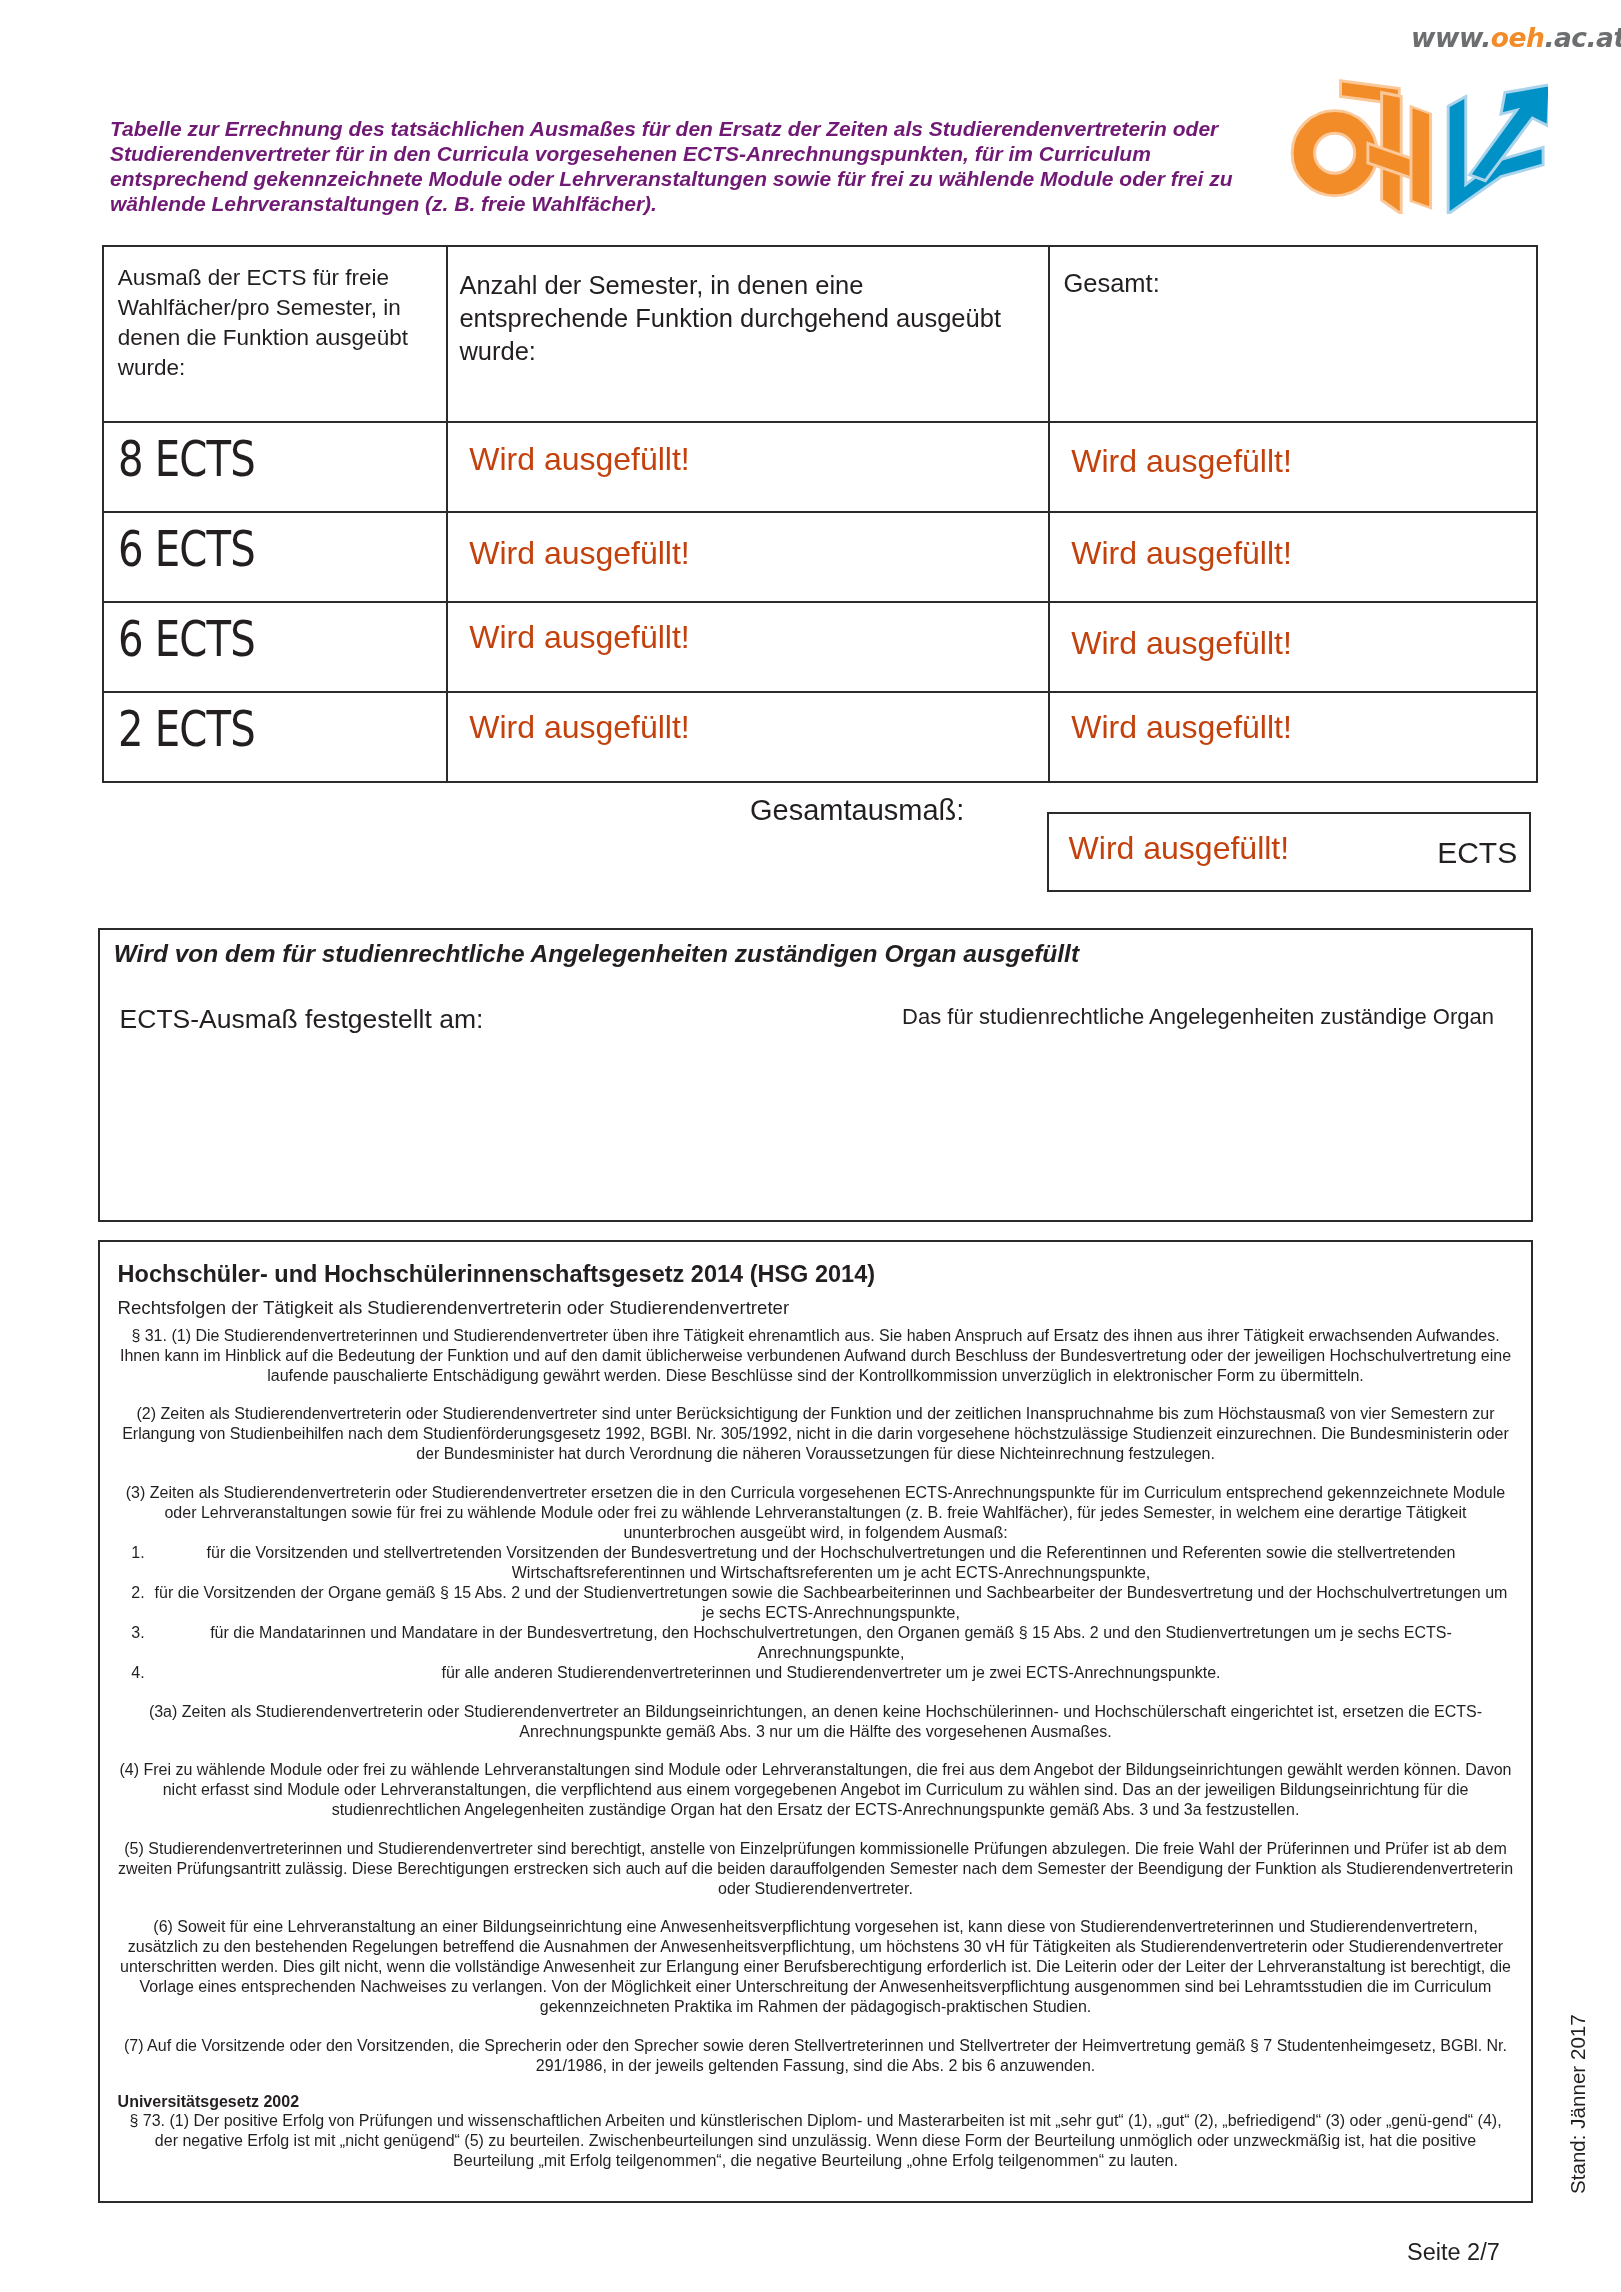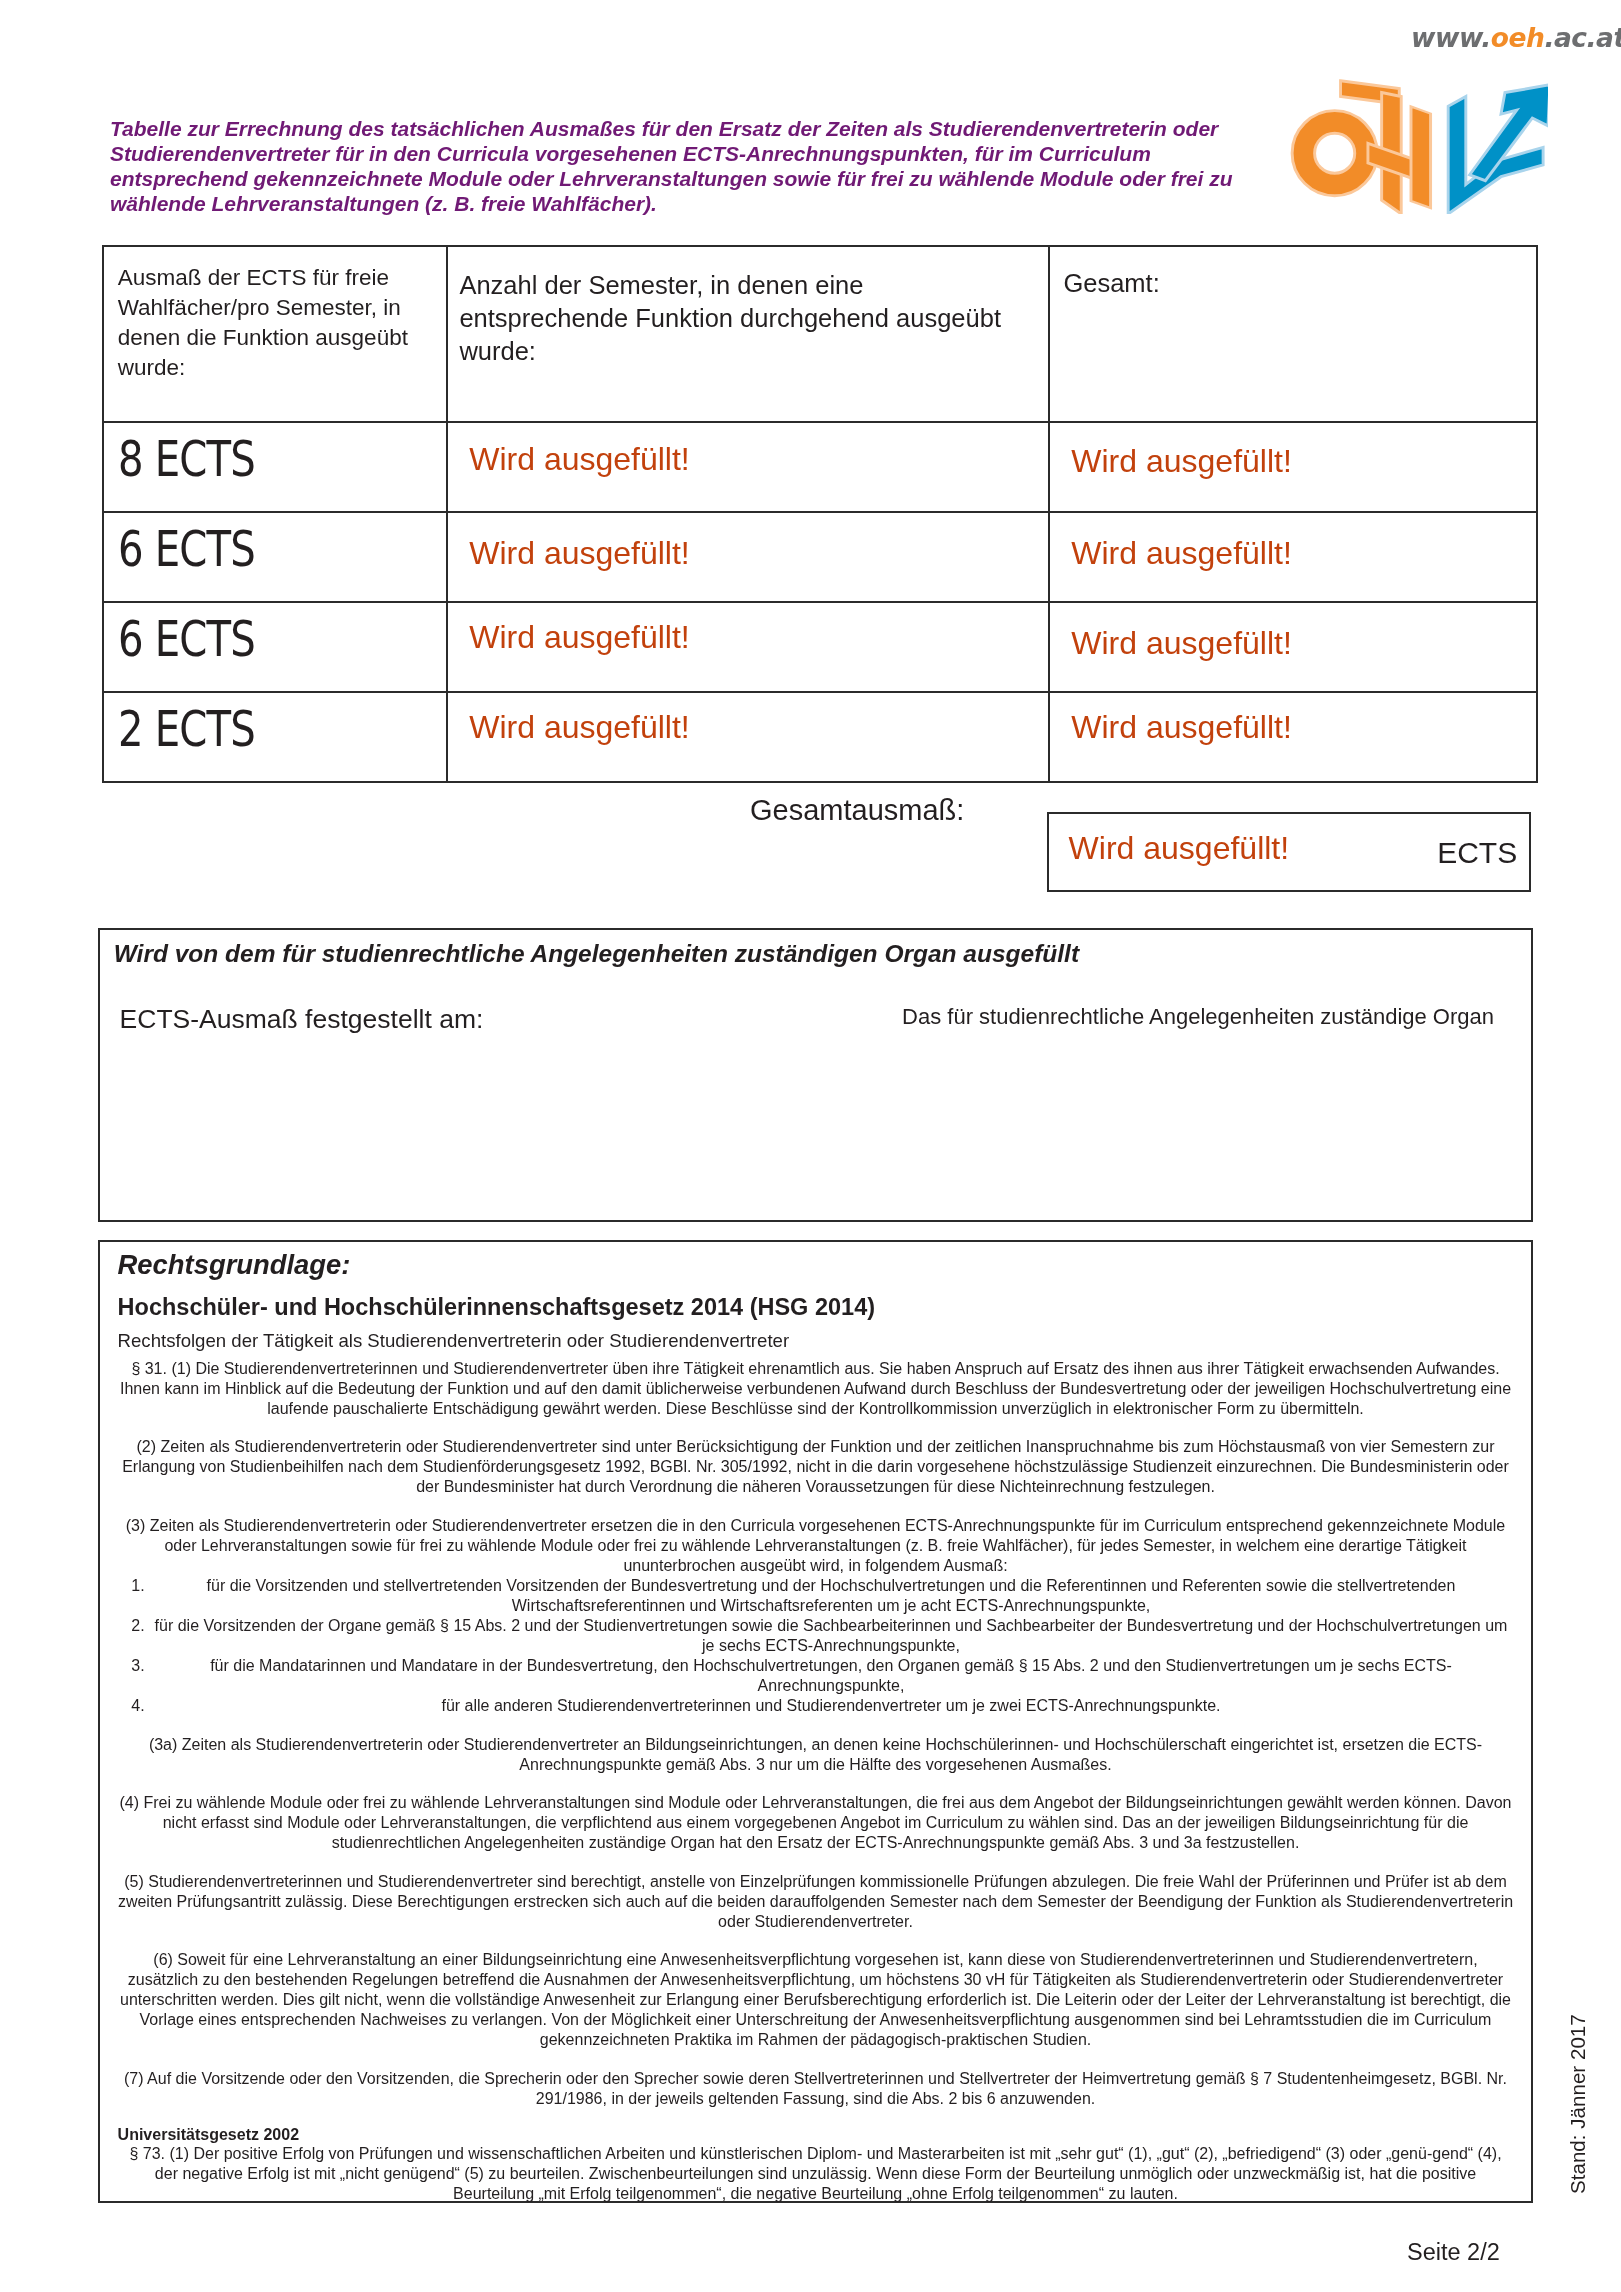--- a/index.html
+++ b/index.html
@@ -121,21 +121,20 @@
 
 <div class="organ-box">
   <div class="organ-title">Wird von dem für studienrechtliche Angelegenheiten zuständigen Organ ausgefüllt</div>
   <div class="organ-date">ECTS-Ausmaß festgestellt am:</div>
   <div class="organ-sign">Das für studienrechtliche Angelegenheiten zuständige Organ</div>
   <div class="organ-note">
   </div>
 </div>
 
 <div class="legal-box">
-  <div class="legal-heading">Rechtsgrundlage:</div>
   <div class="law-title">Hochschüler- und Hochschülerinnenschaftsgesetz 2014 (HSG 2014)</div>
   <div class="law-subtitle">Rechtsfolgen der Tätigkeit als Studierendenvertreterin oder Studierendenvertreter</div>
   <div class="para first">§ 31. (1) Die Studierendenvertreterinnen und Studierendenvertreter üben ihre Tätigkeit ehrenamtlich aus. Sie haben Anspruch auf Ersatz des ihnen aus ihrer Tätigkeit erwachsenden Aufwandes. Ihnen kann im Hinblick auf die Bedeutung der Funktion und auf den damit üblicherweise verbundenen Aufwand durch Beschluss der Bundesvertretung oder der jeweiligen Hochschulvertretung eine laufende pauschalierte Entschädigung gewährt werden. Diese Beschlüsse sind der Kontrollkommission unverzüglich in elektronischer Form zu übermitteln.</div>
   <div class="para gap">(2)  Zeiten als Studierendenvertreterin oder Studierendenvertreter sind unter Berücksichtigung der Funktion und der zeitlichen Inanspruchnahme bis zum Höchstausmaß von vier Semestern zur Erlangung von Studienbeihilfen nach dem Studienförderungsgesetz 1992, BGBl. Nr. 305/1992, nicht in die darin vorgesehene höchstzulässige Studienzeit einzurechnen. Die Bundesministerin oder der Bundesminister hat durch Verordnung die näheren Voraussetzungen für diese Nichteinrechnung festzulegen.</div>
   <div class="para gap">
     <div>(3)  Zeiten als Studierendenvertreterin oder Studierendenvertreter ersetzen die in den Curricula vorgesehenen ECTS-Anrechnungspunkte für im Curriculum entsprechend gekennzeichnete Module oder Lehrveranstaltungen sowie für frei zu wählende Module oder frei zu wählende Lehrveranstaltungen (z. B. freie Wahlfächer), für jedes Semester, in welchem eine derartige Tätigkeit ununterbrochen ausgeübt wird, in folgendem Ausmaß:</div>
     <ol>
       <li><span class="num">1.</span><span>für die Vorsitzenden und stellvertretenden Vorsitzenden der Bundesvertretung und der Hochschulvertretungen und die Referentinnen und Referenten sowie die stellvertretenden Wirtschaftsreferentinnen und Wirtschaftsreferenten um je acht ECTS-Anrechnungspunkte,</span></li>
       <li><span class="num">2.</span><span>für die Vorsitzenden der Organe gemäß § 15 Abs. 2 und der Studienvertretungen sowie die Sachbearbeiterinnen und Sachbearbeiter der Bundesvertretung und der Hochschulvertretungen um je sechs ECTS-Anrechnungspunkte,</span></li>
       <li><span class="num">3.</span><span>für die Mandatarinnen und Mandatare in der Bundesvertretung, den Hochschulvertretungen, den Organen gemäß § 15 Abs. 2 und den Studienvertretungen um je sechs ECTS-Anrechnungspunkte,</span></li>
@@ -145,14 +144,14 @@
   <div class="para gap">(3a) Zeiten als Studierendenvertreterin oder Studierendenvertreter an Bildungseinrichtungen, an denen keine Hochschülerinnen- und Hochschülerschaft eingerichtet ist, ersetzen die ECTS-Anrechnungspunkte gemäß Abs. 3 nur um die Hälfte des vorgesehenen Ausmaßes.</div>
   <div class="para gap">(4)  Frei zu wählende Module oder frei zu wählende Lehrveranstaltungen sind Module oder Lehrveranstaltungen, die frei aus dem Angebot der Bildungseinrichtungen gewählt werden können. Davon nicht erfasst sind Module oder Lehrveranstaltungen, die verpflichtend aus einem vorgegebenen Angebot im Curriculum zu wählen sind. Das an der jeweiligen Bildungseinrichtung für die studienrechtlichen Angelegenheiten zuständige Organ hat den Ersatz der ECTS-Anrechnungspunkte gemäß Abs. 3 und 3a festzustellen.</div>
   <div class="para gap">(5)  Studierendenvertreterinnen und Studierendenvertreter sind berechtigt, anstelle von Einzelprüfungen kommissionelle Prüfungen abzulegen. Die freie Wahl der Prüferinnen und Prüfer ist ab dem zweiten Prüfungsantritt zulässig. Diese Berechtigungen erstrecken sich auch auf die beiden darauffolgenden Semester nach dem Semester der Beendigung der Funktion als Studierendenvertreterin oder Studierendenvertreter.</div>
   <div class="para gap">(6)  Soweit für eine Lehrveranstaltung an einer Bildungseinrichtung eine Anwesenheitsverpflichtung vorgesehen ist, kann diese von Studierendenvertreterinnen und Studierendenvertretern, zusätzlich zu den bestehenden Regelungen betreffend die Ausnahmen der Anwesenheitsverpflichtung, um höchstens 30 vH für Tätigkeiten als Studierendenvertreterin oder Studierendenvertreter unterschritten werden. Dies gilt nicht, wenn die vollständige Anwesenheit zur Erlangung einer Berufsberechtigung erforderlich ist. Die Leiterin oder der Leiter der Lehrveranstaltung ist berechtigt, die Vorlage eines entsprechenden Nachweises zu verlangen. Von der Möglichkeit einer Unterschreitung der Anwesenheitsverpflichtung ausgenommen sind bei Lehramtsstudien die im Curriculum gekennzeichneten Praktika im Rahmen der pädagogisch-praktischen Studien.</div>
   <div class="para gap">(7)  Auf die Vorsitzende oder den Vorsitzenden, die Sprecherin oder den Sprecher sowie deren Stellvertreterinnen und Stellvertreter der Heimvertretung gemäß § 7 Studentenheimgesetz, BGBl. Nr. 291/1986, in der jeweils geltenden Fassung, sind die Abs. 2 bis 6 anzuwenden.</div>
   <div class="ug-title">Universitätsgesetz 2002</div>
   <div class="para ug">§ 73. (1) Der positive Erfolg von Prüfungen und wissenschaftlichen Arbeiten und künstlerischen Diplom- und Masterarbeiten ist mit „sehr gut“ (1), „gut“ (2), „befriedigend“ (3) oder „genü-gend“ (4), der negative Erfolg ist mit „nicht genügend“ (5) zu beurteilen. Zwischenbeurteilungen sind unzulässig. Wenn diese Form der Beurteilung unmöglich oder unzweckmäßig ist, hat die positive Beurteilung „mit Erfolg teilgenommen“, die negative Beurteilung „ohne Erfolg teilgenommen“ zu lauten.</div>
 </div>
 
 <div class="stand">Stand: Jänner 2017</div>
-<div class="page-no">Seite 2/2</div>
+<div class="page-no">Seite 2/7</div>
 
 
 </body></html>

